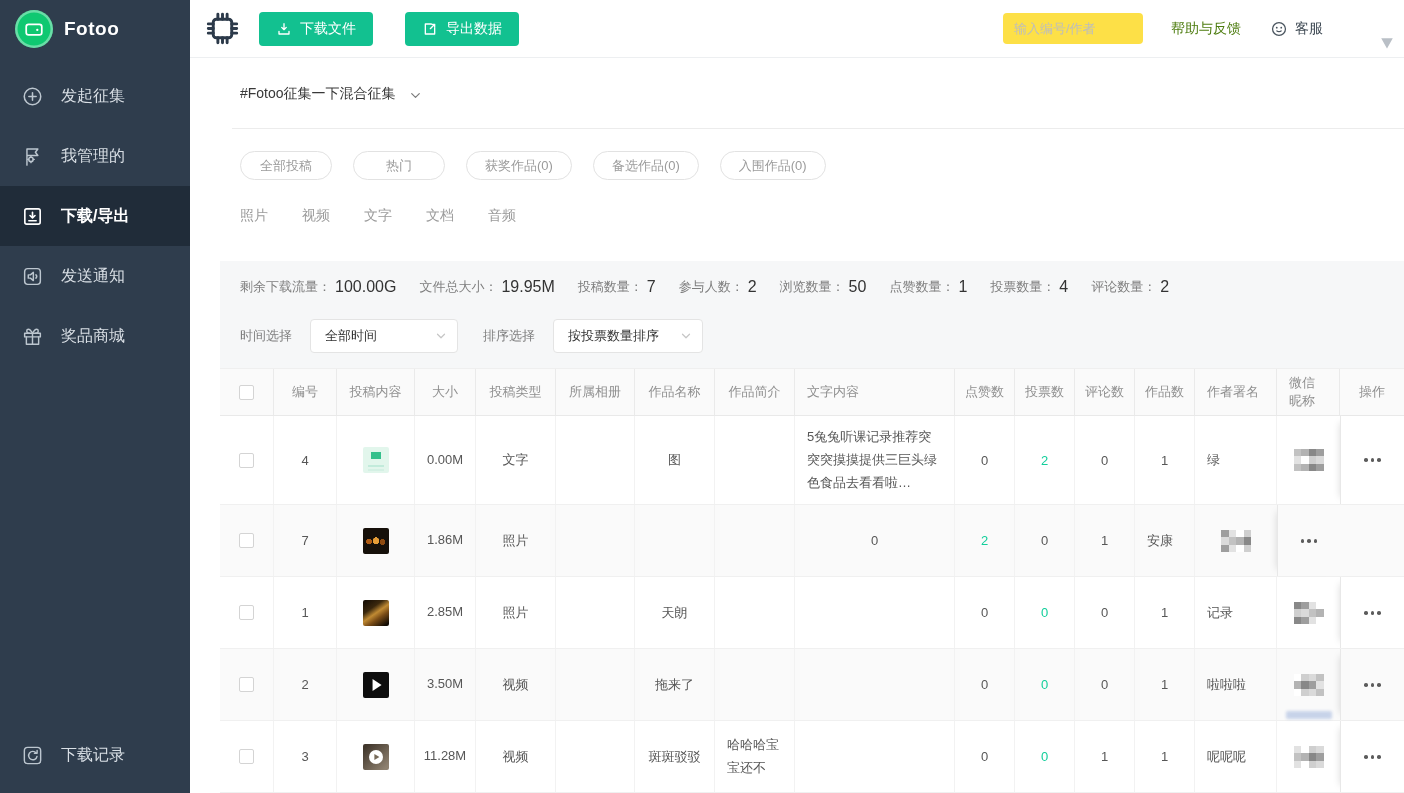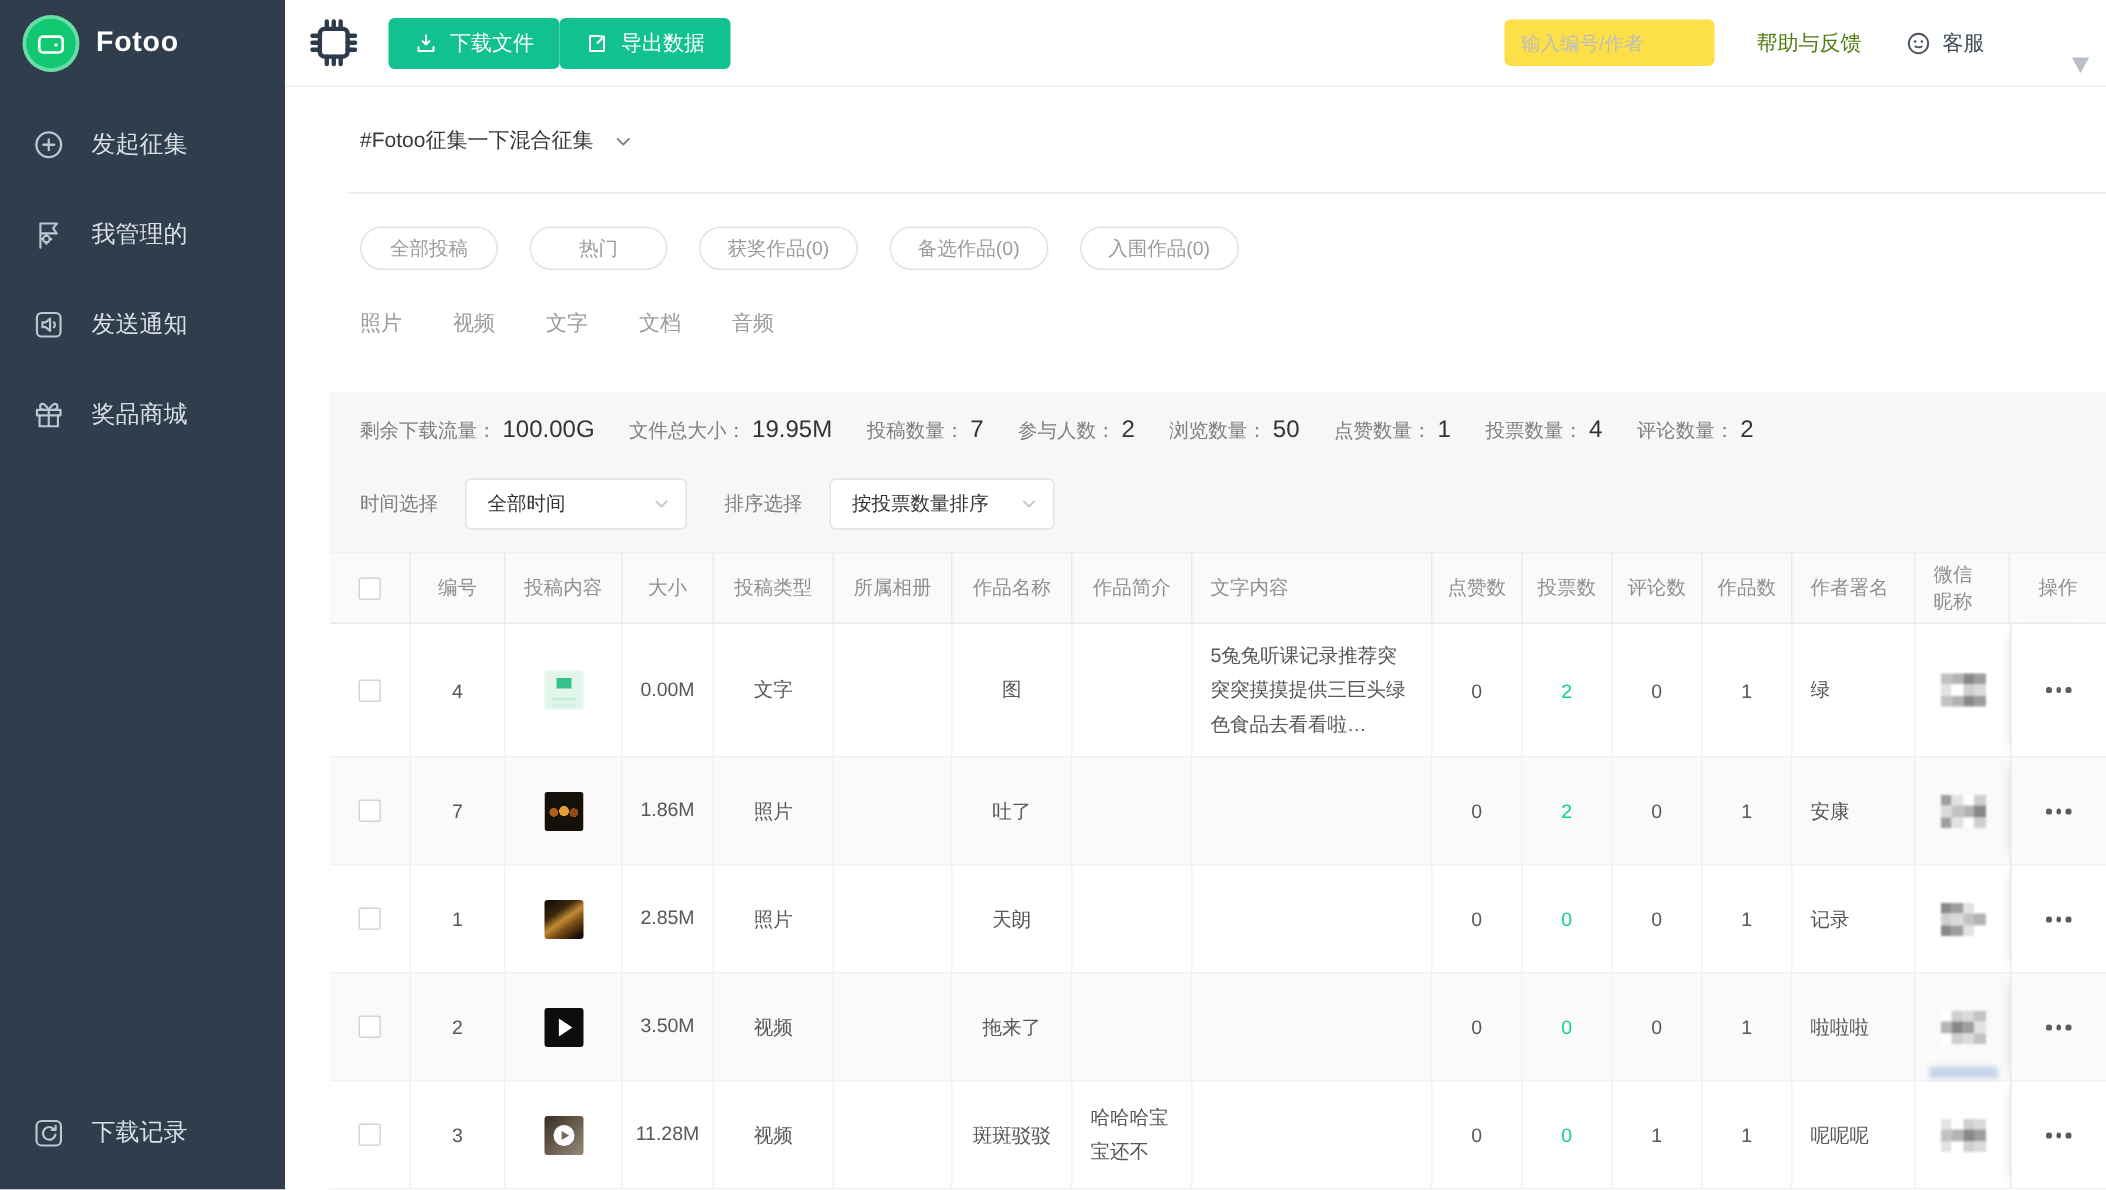--- a/index.html
+++ b/index.html
@@ -27,21 +27,21 @@
   
   .main { flex:1; display:flex; flex-direction:column; min-width:0; }
   .topbar { height:58px; flex-shrink:0; background:#fff; border-bottom:1px solid #edeff1;
     display:flex; align-items:center; padding:0 16px 0 14px; }
   .chip { width:37px; height:37px; color:#2c3a4a; margin-right:18px; flex-shrink:0; }
   .chip svg { width:100%; height:100%; }
   .btn { height:34px; border:none; border-radius:4px; background:var(--accent); color:#fff;
     font-size:14px; display:inline-flex; align-items:center; gap:8px; padding:0 17px; cursor:pointer;
     font-family:inherit; }
   .btn svg { width:16px; height:16px; }
-  .btn + .btn { }
+  .btn + .btn { margin-left:32px; }
   .topbar-spacer { flex:1; }
   .search-input { width:140px; height:31px; background:#fde047; border:none; border-radius:4px;
     padding:0 11px; font-size:13px; color:#333; outline:none; font-family:inherit; }
   .search-input::placeholder { color:#bdbdbd; }
   .help-link { margin-left:28px; font-size:14px; color:#4d7c0f; cursor:pointer; white-space:nowrap; }
   .support { margin-left:29px; display:flex; align-items:center; gap:7px; font-size:14px;
     color:#3f4a54; cursor:pointer; white-space:nowrap;justify-content:center; }
   .support .icn { width:18px; height:18px; color:#4a555f; }
   .support .icn svg { width:100%; height:100%; }
   .avatar-wrap { margin-left:25px; position:relative; width:40px; height:40px; cursor:pointer; }
@@ -159,20 +159,27 @@
             </svg></span>
           <span>发起征集</span>
         </div>
         <div class="side-item">
           <span class="icn"><svg viewBox="0 0 24 24" fill="none" stroke="currentColor" stroke-width="1.5" stroke-linecap="round" stroke-linejoin="round">
               <path d="M6.2 21V4.2h11.4l-2.6 3.4 2.6 3.4H6.2"></path>
               <circle cx="10.4" cy="15" r="2.3"></circle>
               <path d="M10.4 11.6v1m0 4.8v1m3.4-3.4h-1m-4.8 0h-1"></path>
             </svg></span>
           <span>我管理的</span>
+        </div>
+        <div class="side-item active">
+          <span class="icn"><svg viewBox="0 0 24 24" fill="none" stroke="currentColor" stroke-width="1.7" stroke-linecap="round" stroke-linejoin="round">
+              <rect x="4" y="4" width="16" height="16" rx="2"></rect>
+              <path d="M12 7.6v6m0 0-2.6-2.6M12 13.6l2.6-2.6M8.2 16.4h7.6"></path>
+            </svg></span>
+          <span>下载/导出</span>
         </div>
         <div class="side-item">
           <span class="icn"><svg viewBox="0 0 24 24" fill="none" stroke="currentColor" stroke-width="1.5" stroke-linecap="round" stroke-linejoin="round">
               <rect x="3.8" y="3.8" width="16.4" height="16.4" rx="3.2"></rect>
               <path d="M7.6 13.7v-3.4h2.2l3.1-2.6v8.6l-3.1-2.6H7.6z"></path>
               <path d="M15.6 10.3c.9.9.9 2.5 0 3.4"></path>
             </svg></span>
           <span>发送通知</span>
         </div>
         <div class="side-item">
@@ -410,21 +417,20 @@
                 <div class="thumb photo-spots"></div>
               </div>
               <div class="td">
                 <div class="size-cell">
                   <span>1.86</span>
                   <span>M</span>
                 </div>
               </div>
               <div class="td">照片</div>
               <div class="td"></div>
-              <div class="td">吐了</div>
               <div class="td left txt"></div>
               <div class="td left txt"></div>
               <div class="td">0</div>
               <div class="td votes">2</div>
               <div class="td">0</div>
               <div class="td">1</div>
               <div class="td left">安康</div>
               <div class="td nick">
                 <div class="mosaic">
                   <i style="display: block; background: rgb(158, 158, 158);"></i>

